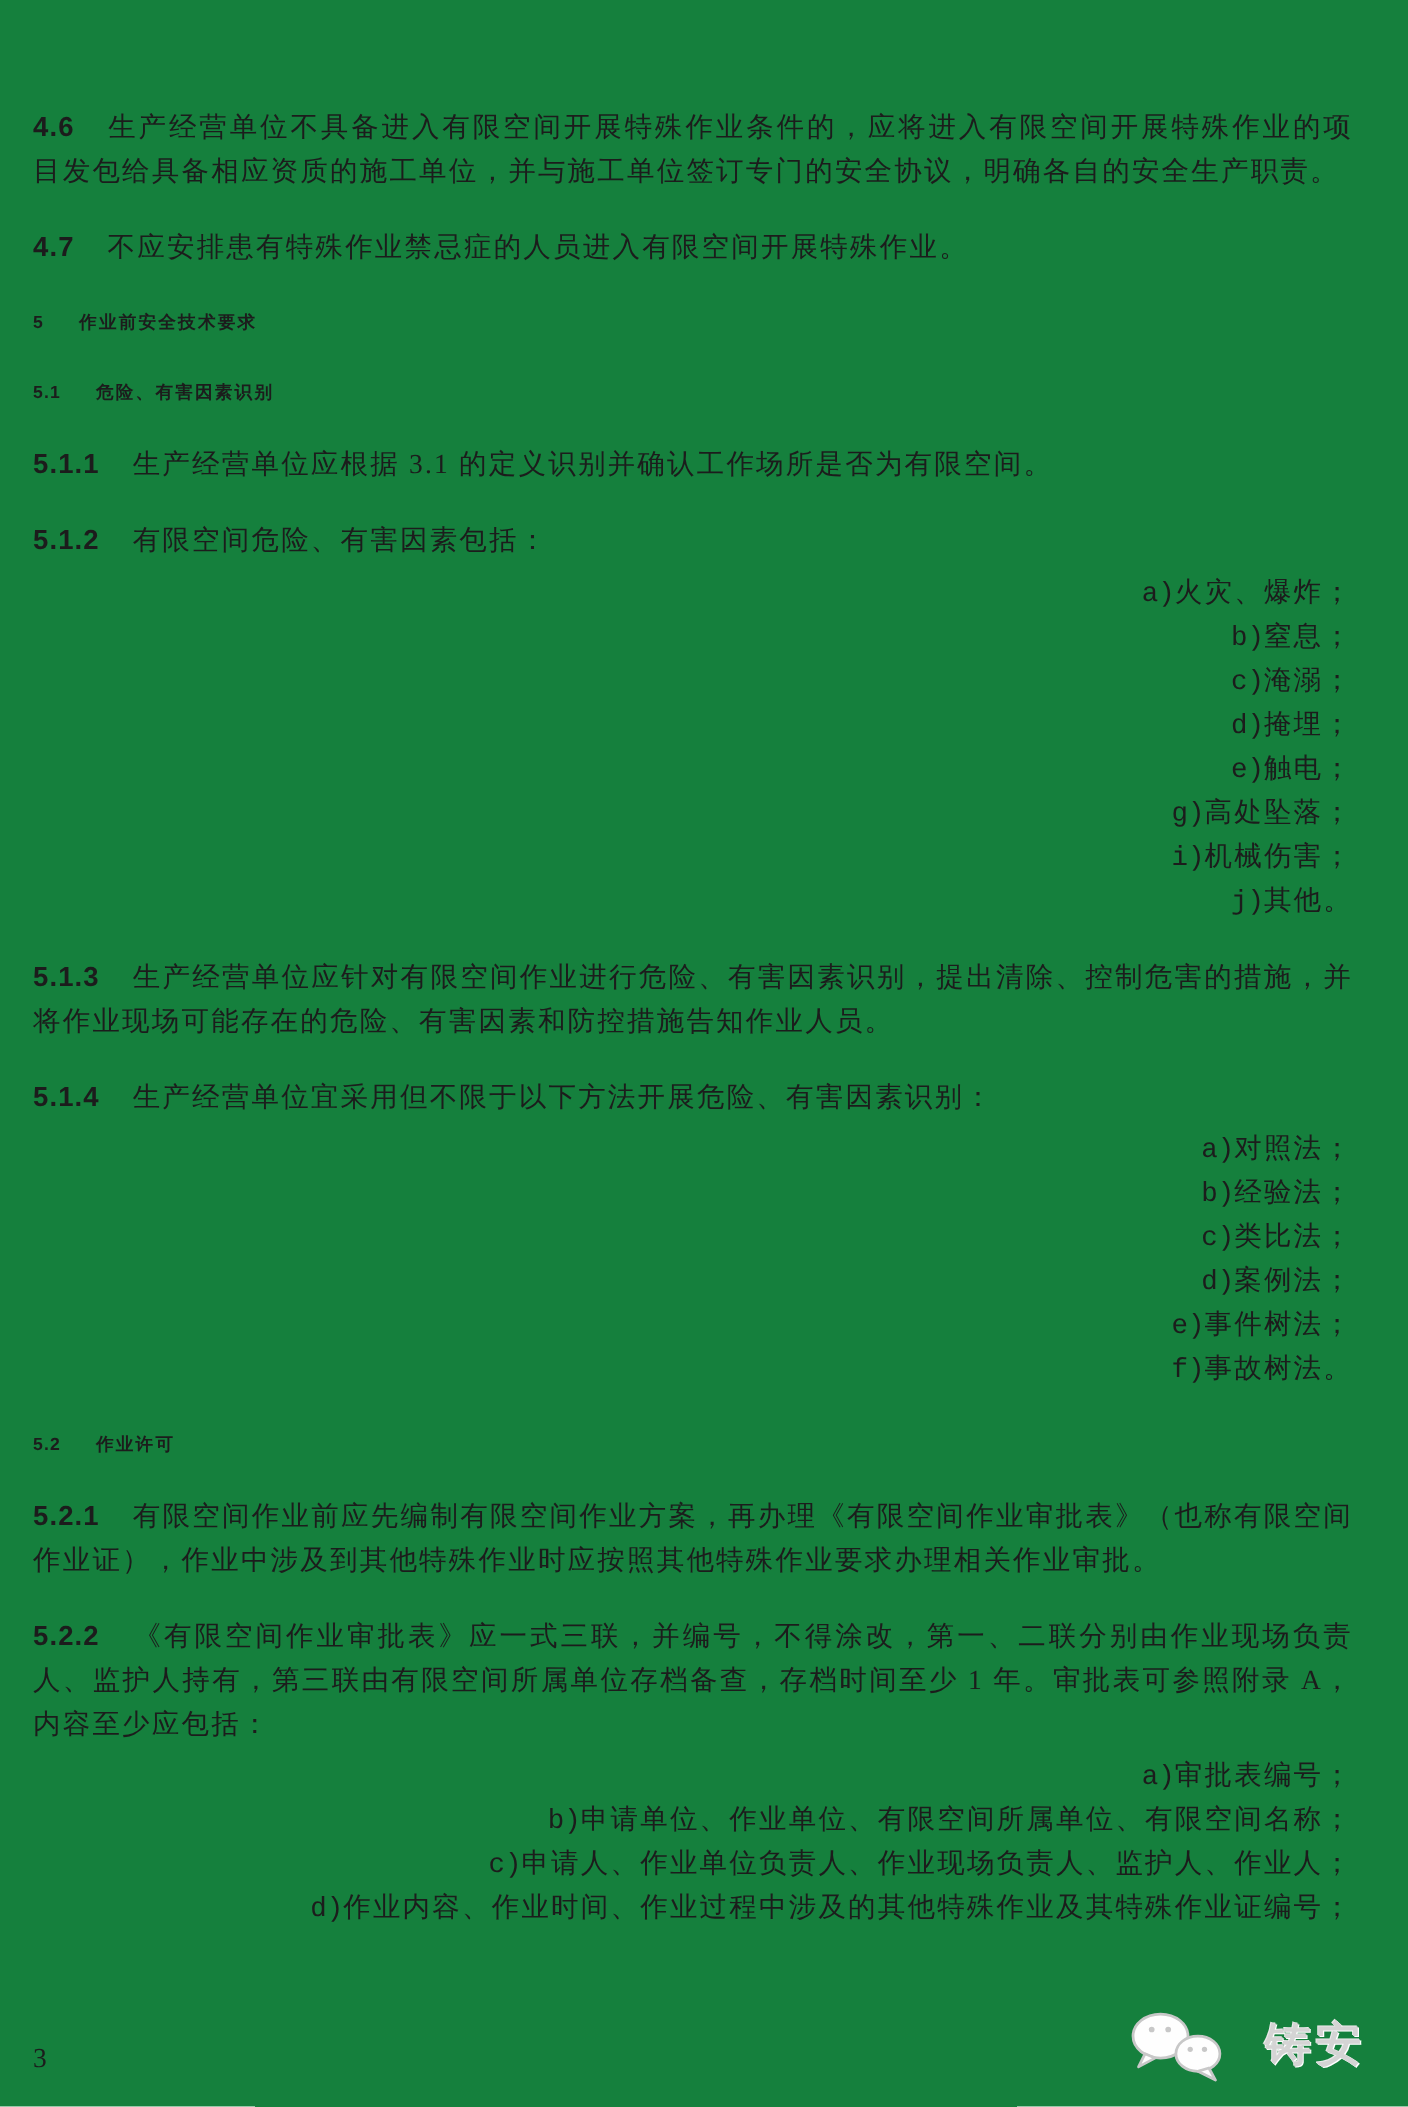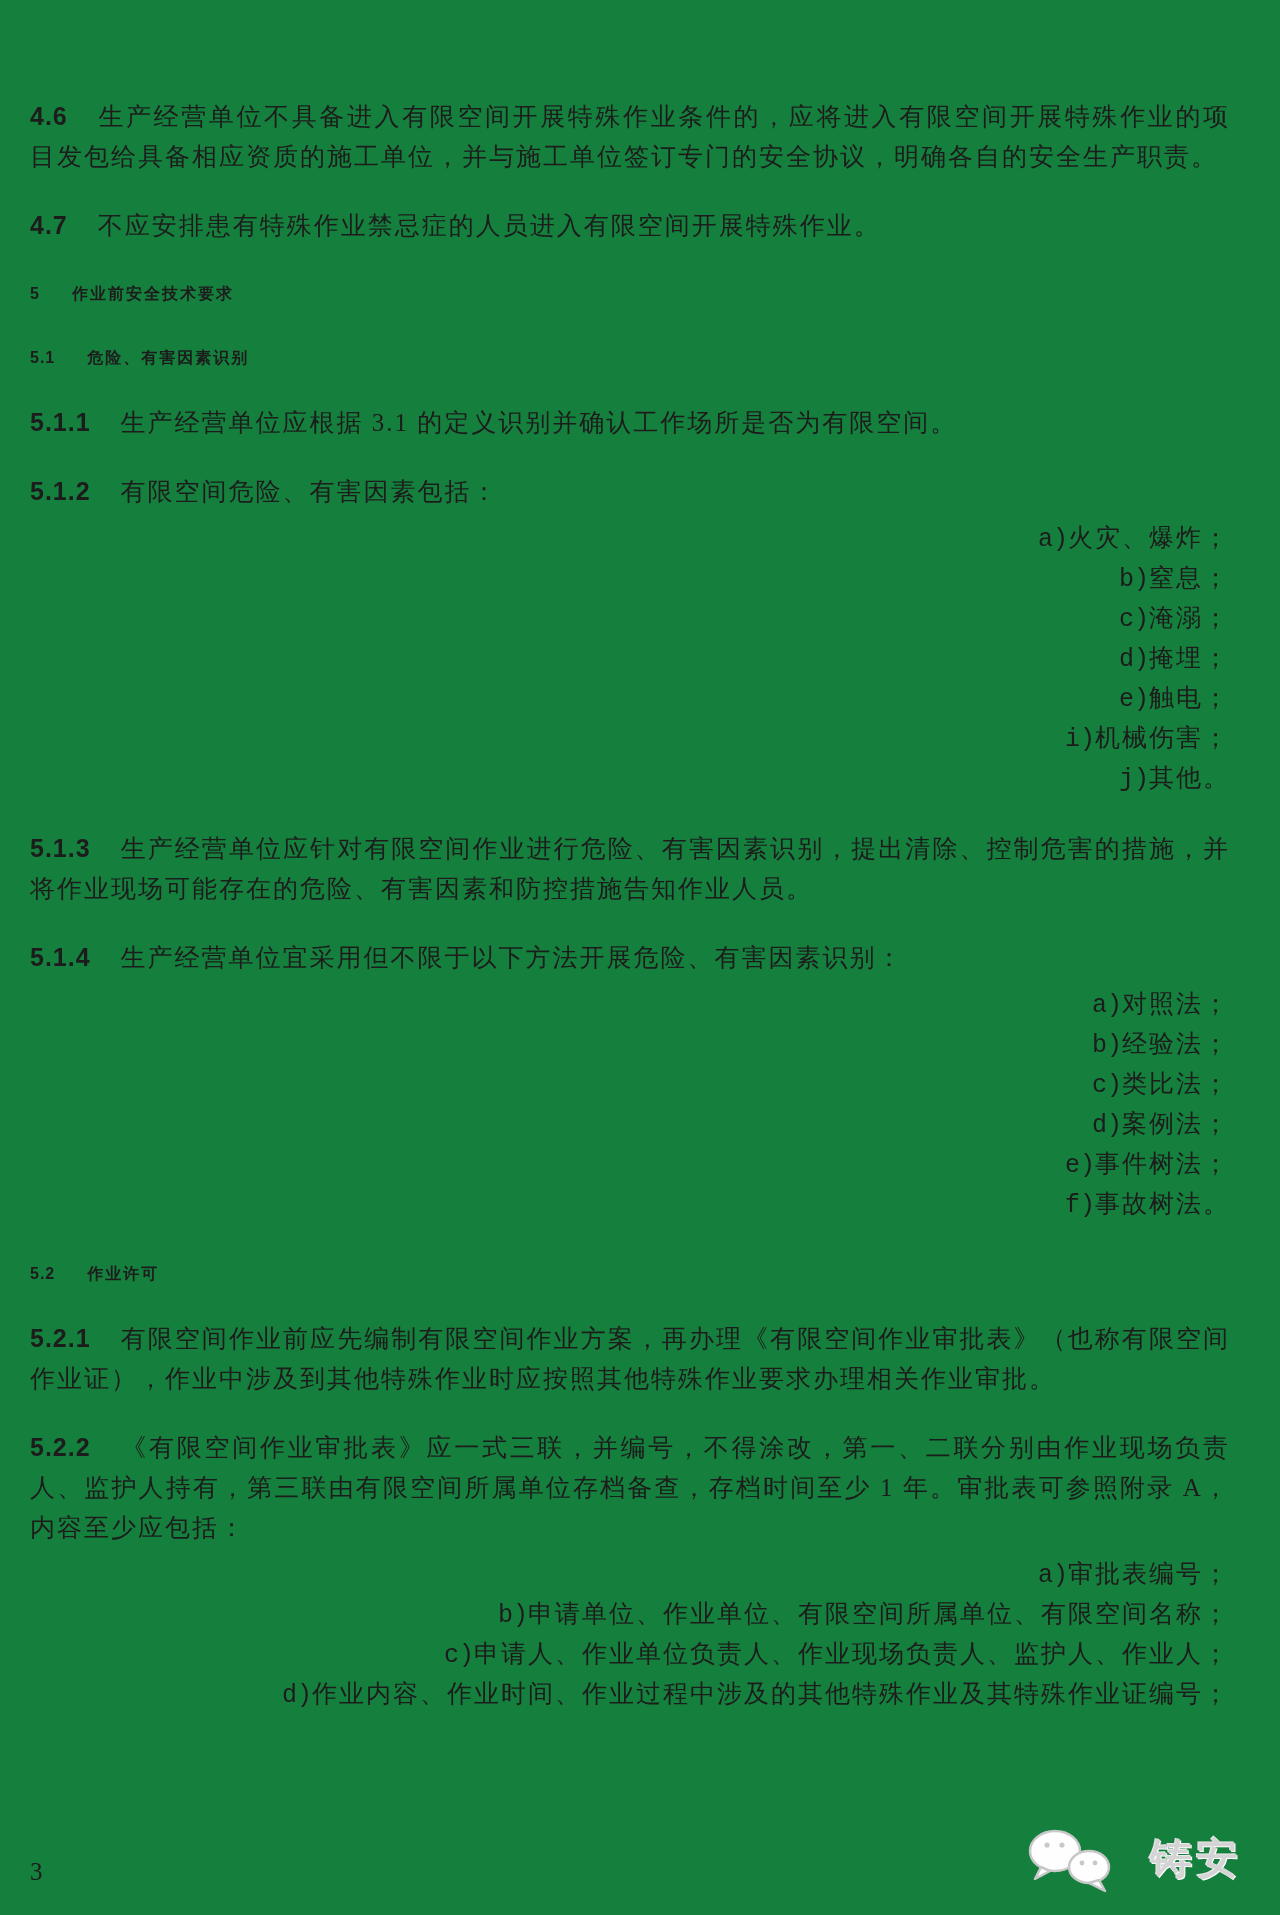--- a/index.html
+++ b/index.html
@@ -104,20 +104,21 @@
     <p class="para"><span class="cnum">5.1.1</span><span>生产经营单位应根据 3.1 的定义识别并确认工作场所是否为有限空间。</span></p>
 
     <p class="para tight"><span class="cnum">5.1.2</span><span>有限空间危险、有害因素包括：</span></p>
 
     <div class="list">
       <div class="li"><span class="marker">a)</span><span>火灾、爆炸；</span></div>
       <div class="li"><span class="marker">b)</span><span>窒息；</span></div>
       <div class="li"><span class="marker">c)</span><span>淹溺；</span></div>
       <div class="li"><span class="marker">d)</span><span>掩埋；</span></div>
       <div class="li"><span class="marker">e)</span><span>触电；</span></div>
+      <div class="li"><span class="marker">g)</span><span>高处坠落；</span></div>
       <div class="li"><span class="marker">i)</span><span>机械伤害；</span></div>
       <div class="li"><span class="marker">j)</span><span>其他。</span></div>
     </div>
 
     <p class="para"><span class="cnum">5.1.3</span><span>生产经营单位应针对有限空间作业进行危险、有害因素识别，提出清除、控制危害的措施，并将作业现场可能存在的危险、有害因素和防控措施告知作业人员。</span></p>
 
     <p class="para tight"><span class="cnum">5.1.4</span><span>生产经营单位宜采用但不限于以下方法开展危险、有害因素识别：</span></p>
 
     <div class="list">
       <div class="li"><span class="marker">a)</span><span>对照法；</span></div>

